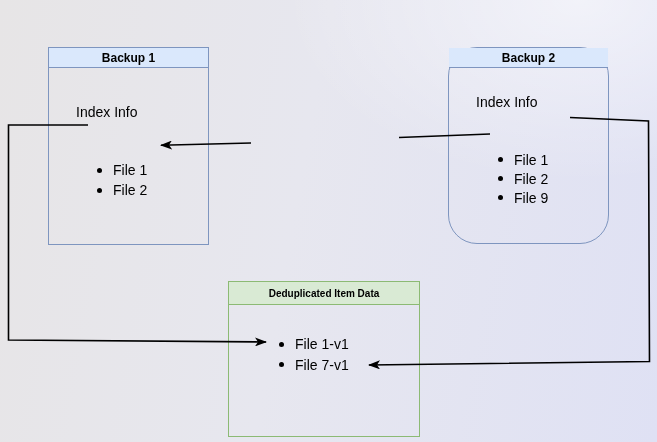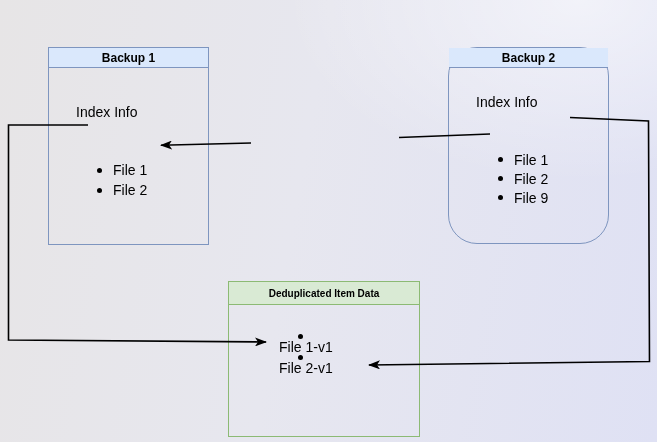--- a/index.html
+++ b/index.html
@@ -30,21 +30,21 @@
   #backup1{left:48px;top:3px;width:161px;height:198px;}
   #backup1 .subtitle{left:27px;top:56px;}
   #backup1 .items{left:48px;top:112px;}
   #backup1 .row{height:20px;}
   #backup2{left:448px;top:3px;width:161px;height:197px;border-radius:29px;}
   #backup2 .subtitle{left:27px;top:46px;}
   #backup2 .items{left:49px;top:102px;}
   #backup2 .row{height:19px;}
   #dedup{left:228px;top:281px;width:192px;height:156px;}
   #dedup .items{left:50px;top:52px;}
-  #dedup .row{height:20.6px;flex-direction:column;}
+  #dedup .row{height:20.6px;}
   .arrows{position:absolute;left:0;top:0;pointer-events:none;}
   .edge-label{
     position:absolute;left:243px;top:127px;width:175px;
     font-size:13px;line-height:15.5px;text-align:center;white-space:nowrap;
   }
 </style>
 </head>
 <body>
 
 <div class="canvas">
@@ -91,21 +91,21 @@
     <div class="box-header">
       <span>Deduplicated Item Data</span>
     </div>
     <div class="items">
       <div class="row">
         <span class="dot"></span>
         <span>File 1-v1</span>
       </div>
       <div class="row">
         <span class="dot"></span>
-        <span>File 2-v1</span>
+        <span>File 7-v1</span>
       </div>
     </div>
   </div>
 
   <svg class="arrows" width="657" height="442" viewBox="0 0 657 442">
     <defs>
       <marker id="ah" viewBox="0 0 12 9" refX="11" refY="4.5" markerWidth="12" markerHeight="9" orient="auto" markerUnits="userSpaceOnUse">
         <path d="M0,0 L12,4.5 L0,9 L3,4.5 Z" fill="#000"></path>
       </marker>
     </defs>

